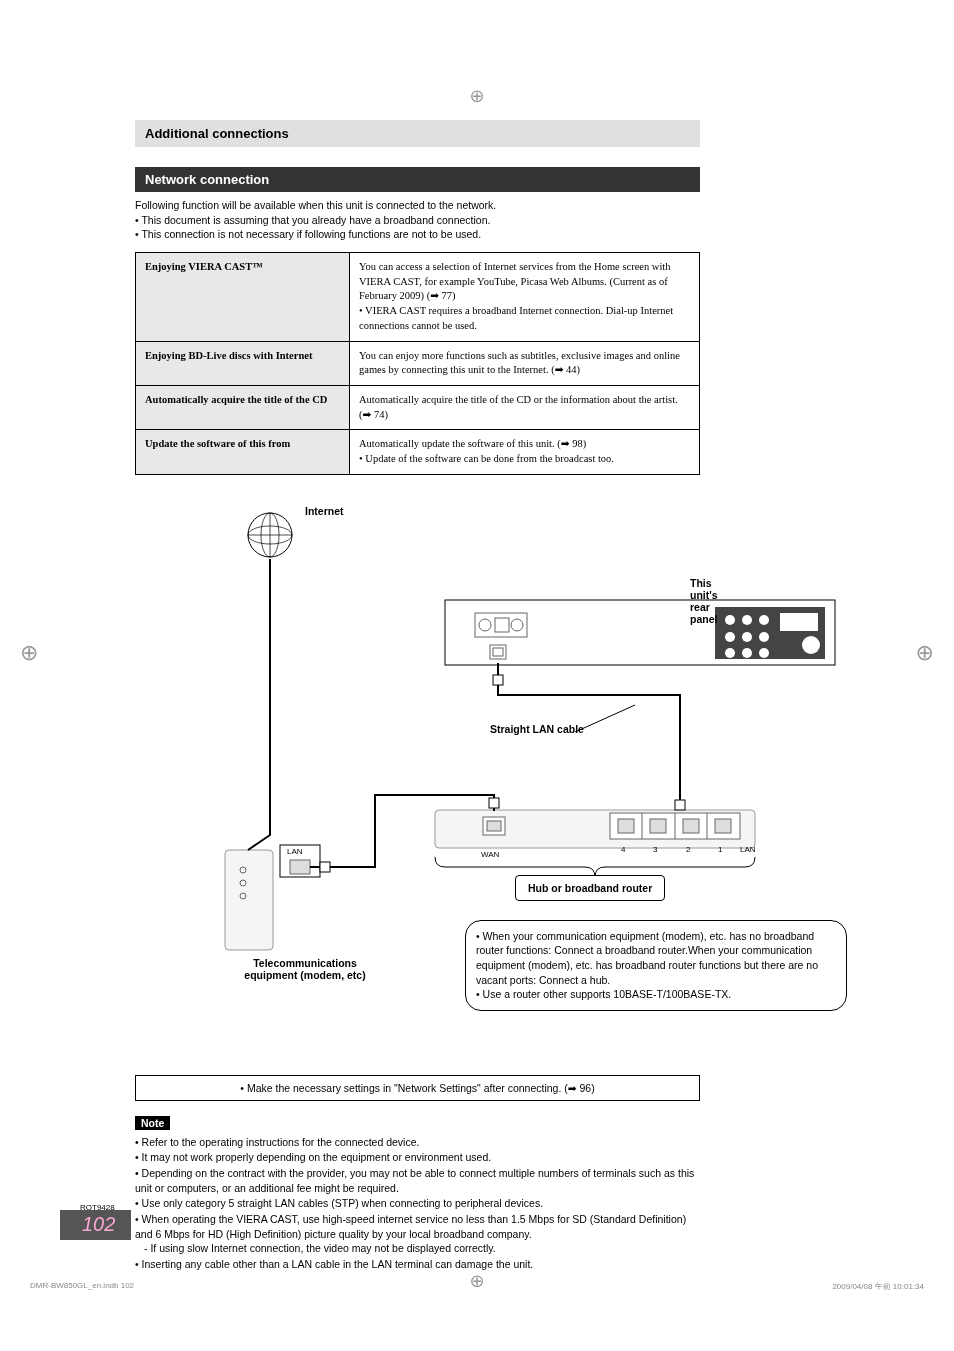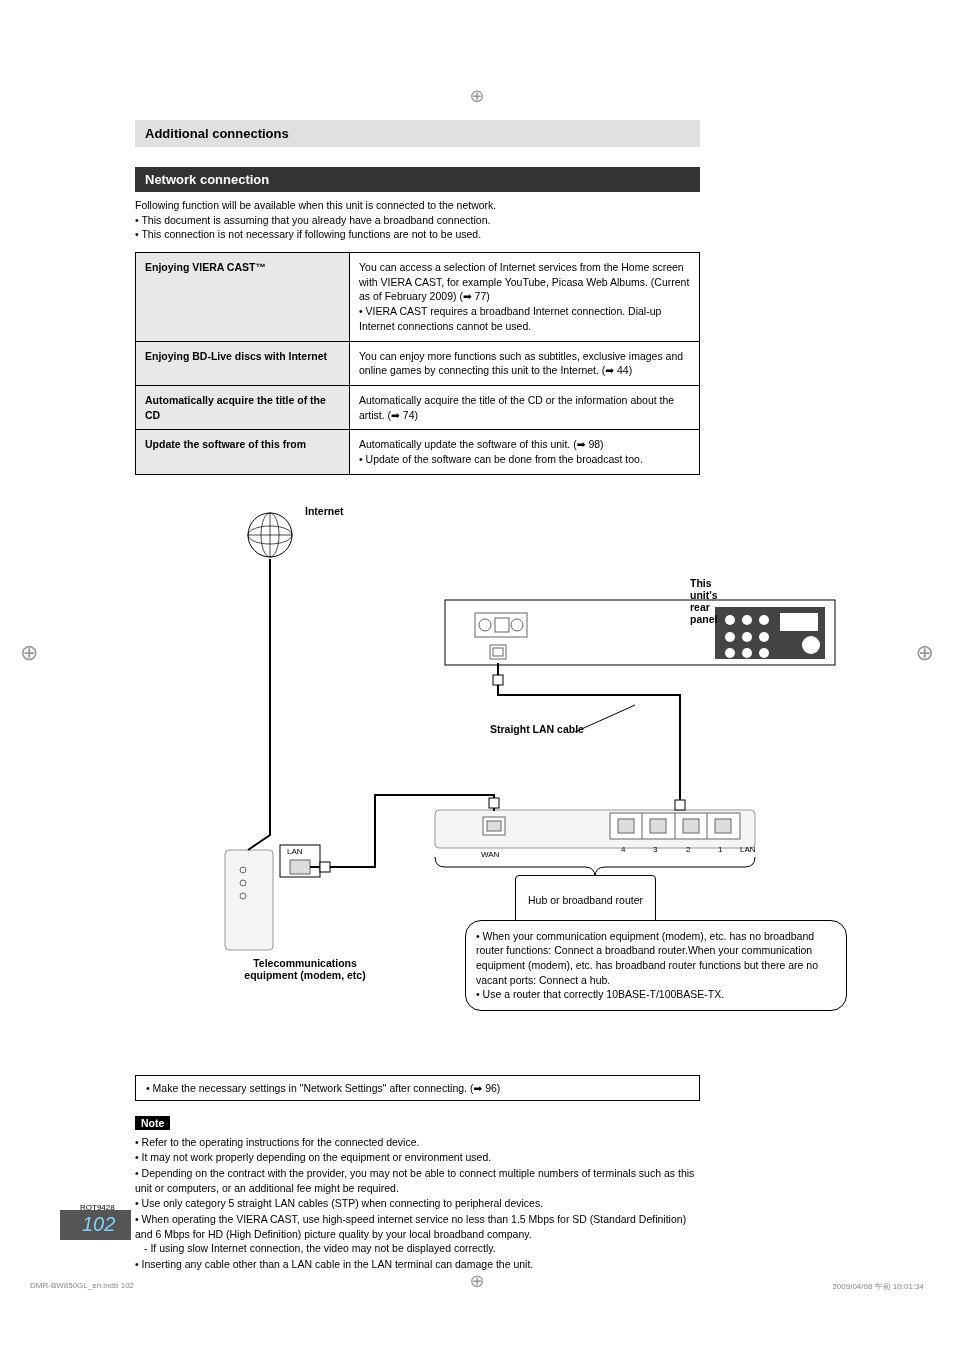--- a/index.html
+++ b/index.html
@@ -34,20 +34,21 @@
   }
   .intro-text {
     font-size: 10.5px;
     line-height: 1.4;
     margin-bottom: 10px;
   }
   .feature-table {
     border-collapse: collapse;
     width: 100%;
     margin-bottom: 20px;
+    font-family: Liberation Serif, serif;
   }
   .feature-table td {
     border: 1px solid #000;
     padding: 7px 9px;
     vertical-align: top;
     font-size: 10.5px;
     line-height: 1.4;
   }
   .feature-table td.label {
     background: #e8e8e8;
@@ -65,39 +66,40 @@
     font-weight: bold;
   }
   .diag-box {
     position: absolute;
     text-align: center;
     font-size: 10.5px;
   }
   .hub-label-box {
     border: 1px solid #000;
     border-radius: 4px;
-    padding: 18px 12px;
+    padding: 6px 12px;
     background: #fff;
-    font-weight: normal;
+    font-weight: bold;
     display: inline-block;
   }
   .callout-box {
     position: absolute;
     border: 1px solid #000;
     border-radius: 16px;
     padding: 8px 10px;
     font-size: 10.5px;
     line-height: 1.4;
     background: #fff;
   }
   .settings-box {
     border: 1px solid #000;
     padding: 6px 10px;
     font-size: 10.5px;
     margin-bottom: 15px;
+    text-align: center;
   }
   .note-label {
     background: #000;
     color: #fff;
     padding: 1px 6px;
     font-weight: bold;
     font-size: 10.5px;
     display: inline-block;
     margin-bottom: 3px;
   }
@@ -116,21 +118,21 @@
   }
   .note-list li .sub {
     display: block;
     padding-left: 9px;
   }
   .page-number-badge {
     position: absolute;
     bottom: 82px;
     left: 60px;
     background: #555;
-    color: #7dd3fc;
+    color: #f9a8d4;
     font-style: italic;
     font-size: 20px;
     padding: 3px 16px 4px 22px;
     border-radius: 0;
   }
   .rqt {
     position: absolute;
     bottom: 110px;
     left: 80px;
     font-size: 8px;
@@ -299,21 +301,21 @@
     <div style="position:absolute; top:350px; left:551px; font-size:8px;">2</div>
     <div style="position:absolute; top:350px; left:583px; font-size:8px;">1</div>
     <div style="position:absolute; top:350px; left:605px; font-size:8px;">LAN</div>
 
     <div style="position:absolute; top:352px; left:152px; font-size:8px;">LAN</div>
 
     <div class="diagram-label" style="top:462px; left:95px; text-align:center; width:150px; font-weight:bold;">Telecommunications equipment (modem, etc)</div>
 
     <div class="callout-box" style="top:425px; left:330px; width:360px;">
       <div>• <span>When your communication equipment (modem), etc. has no broadband router functions: Connect a broadband router.When your communication equipment (modem), etc. has broadband router functions but there are no vacant ports: Connect a hub.</span></div>
-      <div>• <span>Use a router that correctly 10BASE-T/100BASE-TX.</span></div>
+      <div>• <span>Use a router other supports 10BASE-T/100BASE-TX.</span></div>
     </div>
 
   </div>
 
   <div class="settings-box">• Make the necessary settings in "Network Settings" after connecting. (➡ 96)</div>
 
   <div>
     <span class="note-label">Note</span>
     <ul class="note-list">
       <li>Refer to the operating instructions for the connected device.</li>

